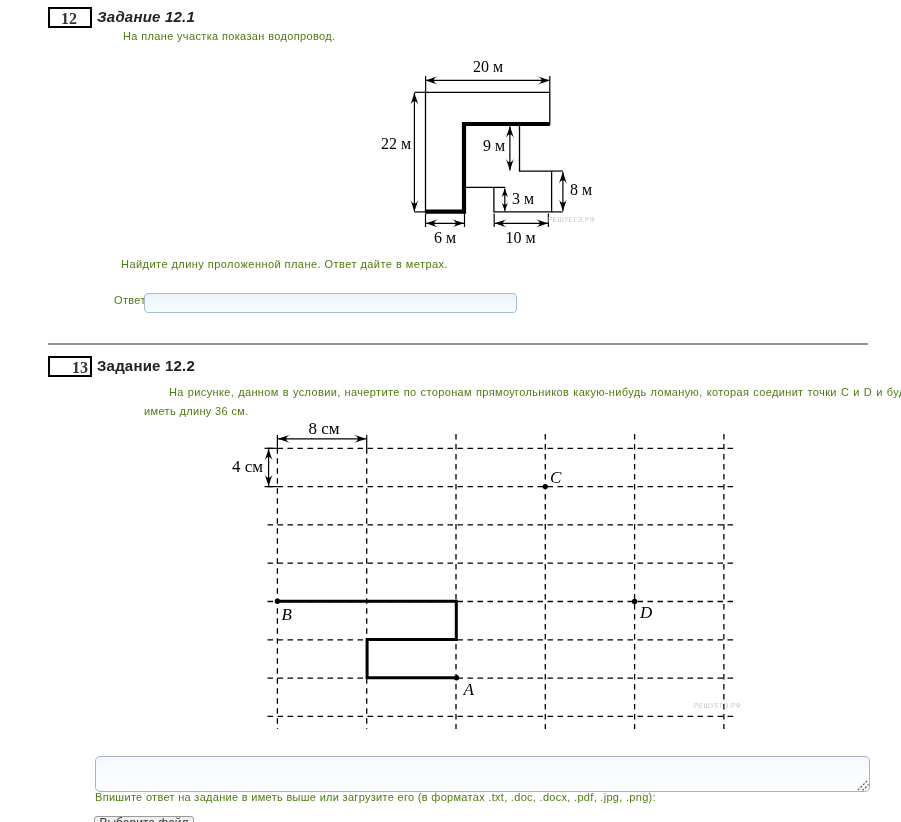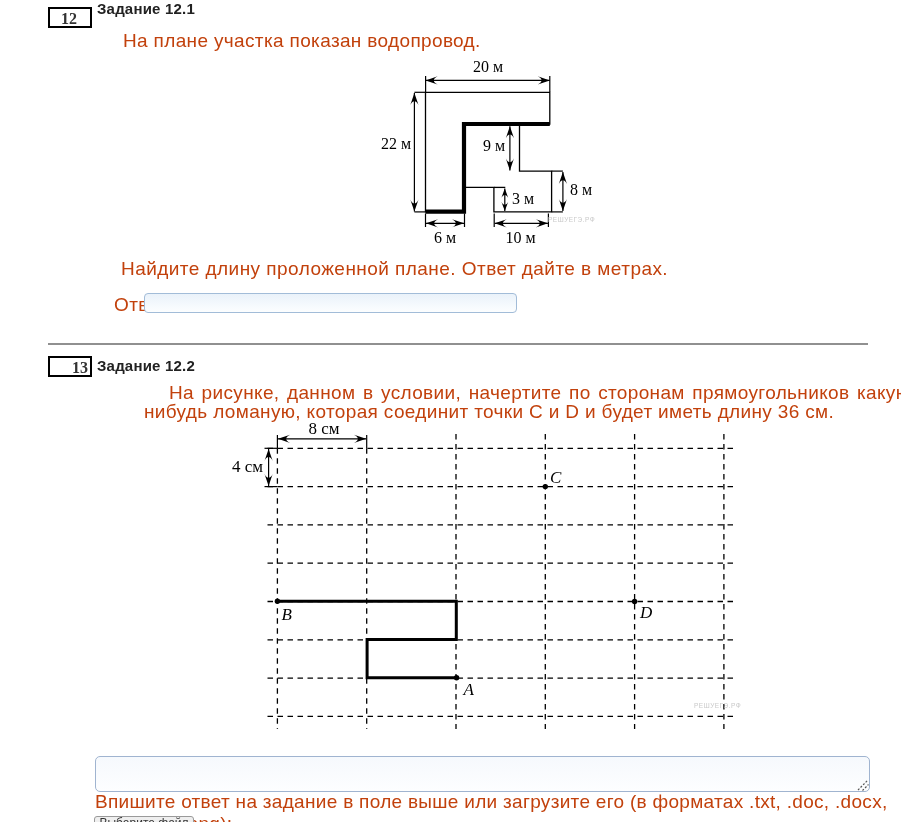--- a/index.html
+++ b/index.html
@@ -3,30 +3,30 @@
 <meta charset="utf-8">
 <style>
   html,body{margin:0;padding:0;background:#fff;}
   body{position:relative;width:901px;height:822px;overflow:hidden;
        font-family:"Liberation Sans",sans-serif;color:#333;}
   .abs{position:absolute;}
   .numbox{position:absolute;left:48px;width:38px;height:16.5px;border:2px solid #000;
           text-align:center;font-size:16px;line-height:19px;color:#333;padding-right:2px;
           font-family:"Liberation Serif",serif;font-weight:bold;}
   .title{position:absolute;left:97px;font-size:15px;font-weight:bold;color:#222;letter-spacing:0.2px;}
-  .body13{font-size:19px;color:#c2410c;letter-spacing:0.35px;}
+  .body13{font-size:11px;color:#4d7c0f;letter-spacing:0.35px;}
   svg text{font-family:"Liberation Serif",serif;fill:#000;}
   .wm{fill:#c9c9c9;font-family:"Liberation Sans",sans-serif;letter-spacing:0.5px;}
 </style>
 </head>
 <body>
 
 <div class="numbox" style="top:7px;">12</div>
 
-<div class="title" style="top:0;">Задание 12.1</div>
+<div class="title" style="top:8px;font-style:italic;">Задание 12.1</div>
 
 <div class="abs body13" style="left:123px;top:29.5px;">На плане участка показан водопровод.</div>
 
 <svg class="abs" style="left:378px;top:52px;" width="222" height="196" viewBox="378 52 222 196">
   <defs>
     <marker id="ah" viewBox="0 0 13 9" refX="12.5" refY="4.5" markerWidth="13" markerHeight="9" orient="auto-start-reverse" markerUnits="userSpaceOnUse">
       <path d="M12.5 4.5 L0.4 0.4 C5.6 2.6 5.6 6.4 0.4 8.6 Z" fill="#000"></path>
     </marker>
     <marker id="ahs" viewBox="0 0 10 8" refX="9.6" refY="4" markerWidth="10" markerHeight="8" orient="auto-start-reverse" markerUnits="userSpaceOnUse">
       <path d="M9.6 4 L0.4 0.6 C4.3 2.3 4.3 5.7 0.4 7.4 Z" fill="#000"></path>
@@ -170,15 +170,15 @@
 
 <div class="abs" style="left:95px;top:756px;width:772.5px;height:34px;border:1.4px solid #a0b4d0;border-radius:5px;background:linear-gradient(#f6f9fd,#fdfeff);">
   <svg width="13" height="13" style="position:absolute;right:0px;bottom:0px;">
     <g stroke="#555" stroke-width="1.2" stroke-dasharray="2 1.6">
       <line x1="2" y1="12" x2="12" y2="2"></line>
       <line x1="6.5" y1="12.5" x2="12.5" y2="6.5"></line>
     </g>
   </svg>
 </div>
 
-<div class="abs body13" style="left:95px;top:790.5px;letter-spacing:0.3px;">Впишите ответ на задание в поле выше или загрузите его (в форматах .txt, .doc, .docx, .pdf, .jpg, .png):</div>
+<div class="abs body13" style="left:95px;top:790.5px;letter-spacing:0.3px;">Впишите ответ на задание в иметь выше или загрузите его (в форматах .txt, .doc, .docx, .pdf, .jpg, .png):</div>
 
 <div class="abs" style="left:94px;top:816px;width:98px;height:22px;border:1px solid #9a9a9a;border-radius:3px;background:#efefef;font-size:12px;color:#333;text-align:center;line-height:12px;">Выберите файл</div>
 
 </body></html>

